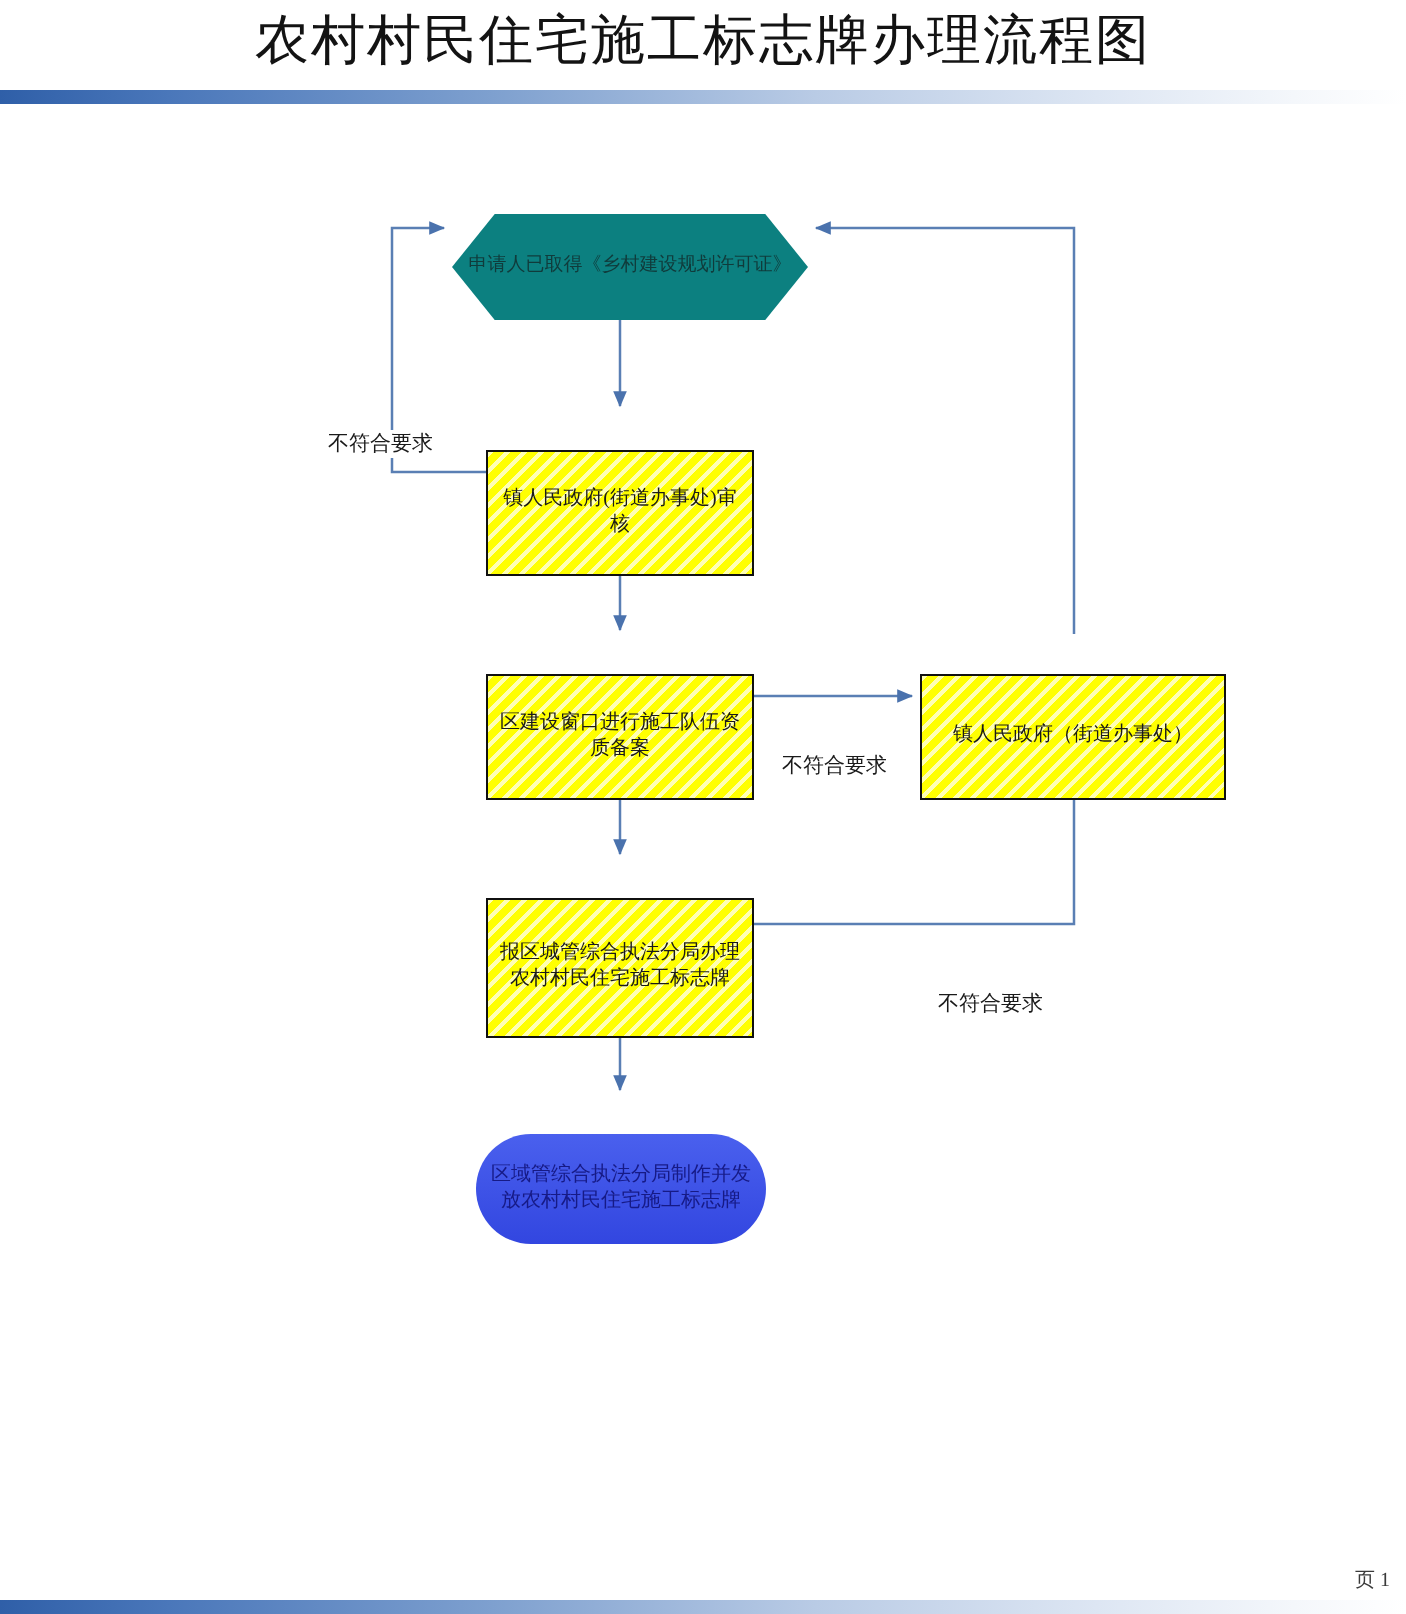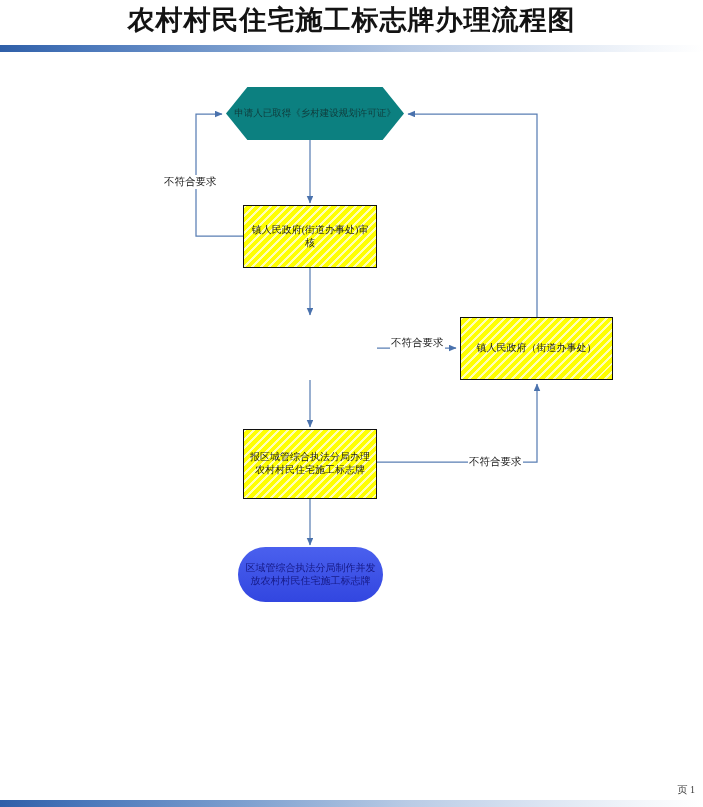--- a/index.html
+++ b/index.html
@@ -16,21 +16,21 @@
     background:#ffffff;
   }
 
   
   .title{
     position:absolute;
     left:0; top:2px;
     width:703px;
     text-align:center;
     font-size:27px;
-    font-weight:700;
+    font-weight:400;
     color:#131313;
     letter-spacing:1px;
     font-family:"Liberation Serif","DejaVu Serif",serif;
     white-space:nowrap;
   }
   .header-rule{
     position:absolute;
     left:0; top:45px;
     width:703px;height:7px;
     background:linear-gradient(to right,#2f5fa8 0%,#4a77ba 12%,#7ea0cf 35%,#b9cbe5 58%,#dde6f3 78%,#f4f7fb 92%,#ffffff 100%);
@@ -69,20 +69,21 @@
     position:absolute;
     box-sizing:border-box;
     display:flex;
     align-items:center;
     justify-content:center;
     text-align:center;
     color:#231f20;
     font-size:10px;
     line-height:1.28;
     font-family:"Liberation Serif","DejaVu Serif",serif;
+    margin-top:20px;
   }
   .node .txt{
     display:block;
     padding:0 5px;
     width:100%;
   }
 
   
   .hex{
     background:#0c8080;
@@ -115,20 +116,21 @@
 
   
   .elabel{
     position:absolute;
     font-size:10.5px;
     color:#1a1a1a;
     white-space:nowrap;
     font-family:"Liberation Serif","DejaVu Serif",serif;
     background:#ffffff;
     padding:0 1px;
+    margin-top:40px;
   }
 </style>
 </head>
 <body>
 
 <div id="page">
 
   <div class="title">农村村民住宅施工标志牌办理流程图</div>
   <div class="header-rule"></div>
 
@@ -161,20 +163,23 @@
     </svg>
 
     <div class="node hex" style="left:226px;top:35px;width:178px;height:53px;">
       <span class="txt">申请人已取得《乡村建设规划许可证》</span>
     </div>
 
     <div class="node proc" style="left:243px;top:153px;width:134px;height:63px;">
       <span class="txt">镇人民政府(街道办事处)审核</span>
     </div>
 
+    <div class="node proc" style="left:243px;top:265px;width:134px;height:63px;">
+      <span class="txt">区建设窗口进行施工队伍资质备案</span>
+    </div>
 
     <div class="node proc" style="left:460px;top:265px;width:153px;height:63px;">
       <span class="txt">镇人民政府（街道办事处）</span>
     </div>
 
     <div class="node proc" style="left:243px;top:377px;width:134px;height:70px;">
       <span class="txt">报区城管综合执法分局办理农村村民住宅施工标志牌</span>
     </div>
 
     <div class="node term" style="left:238px;top:495px;width:145px;height:55px;">

